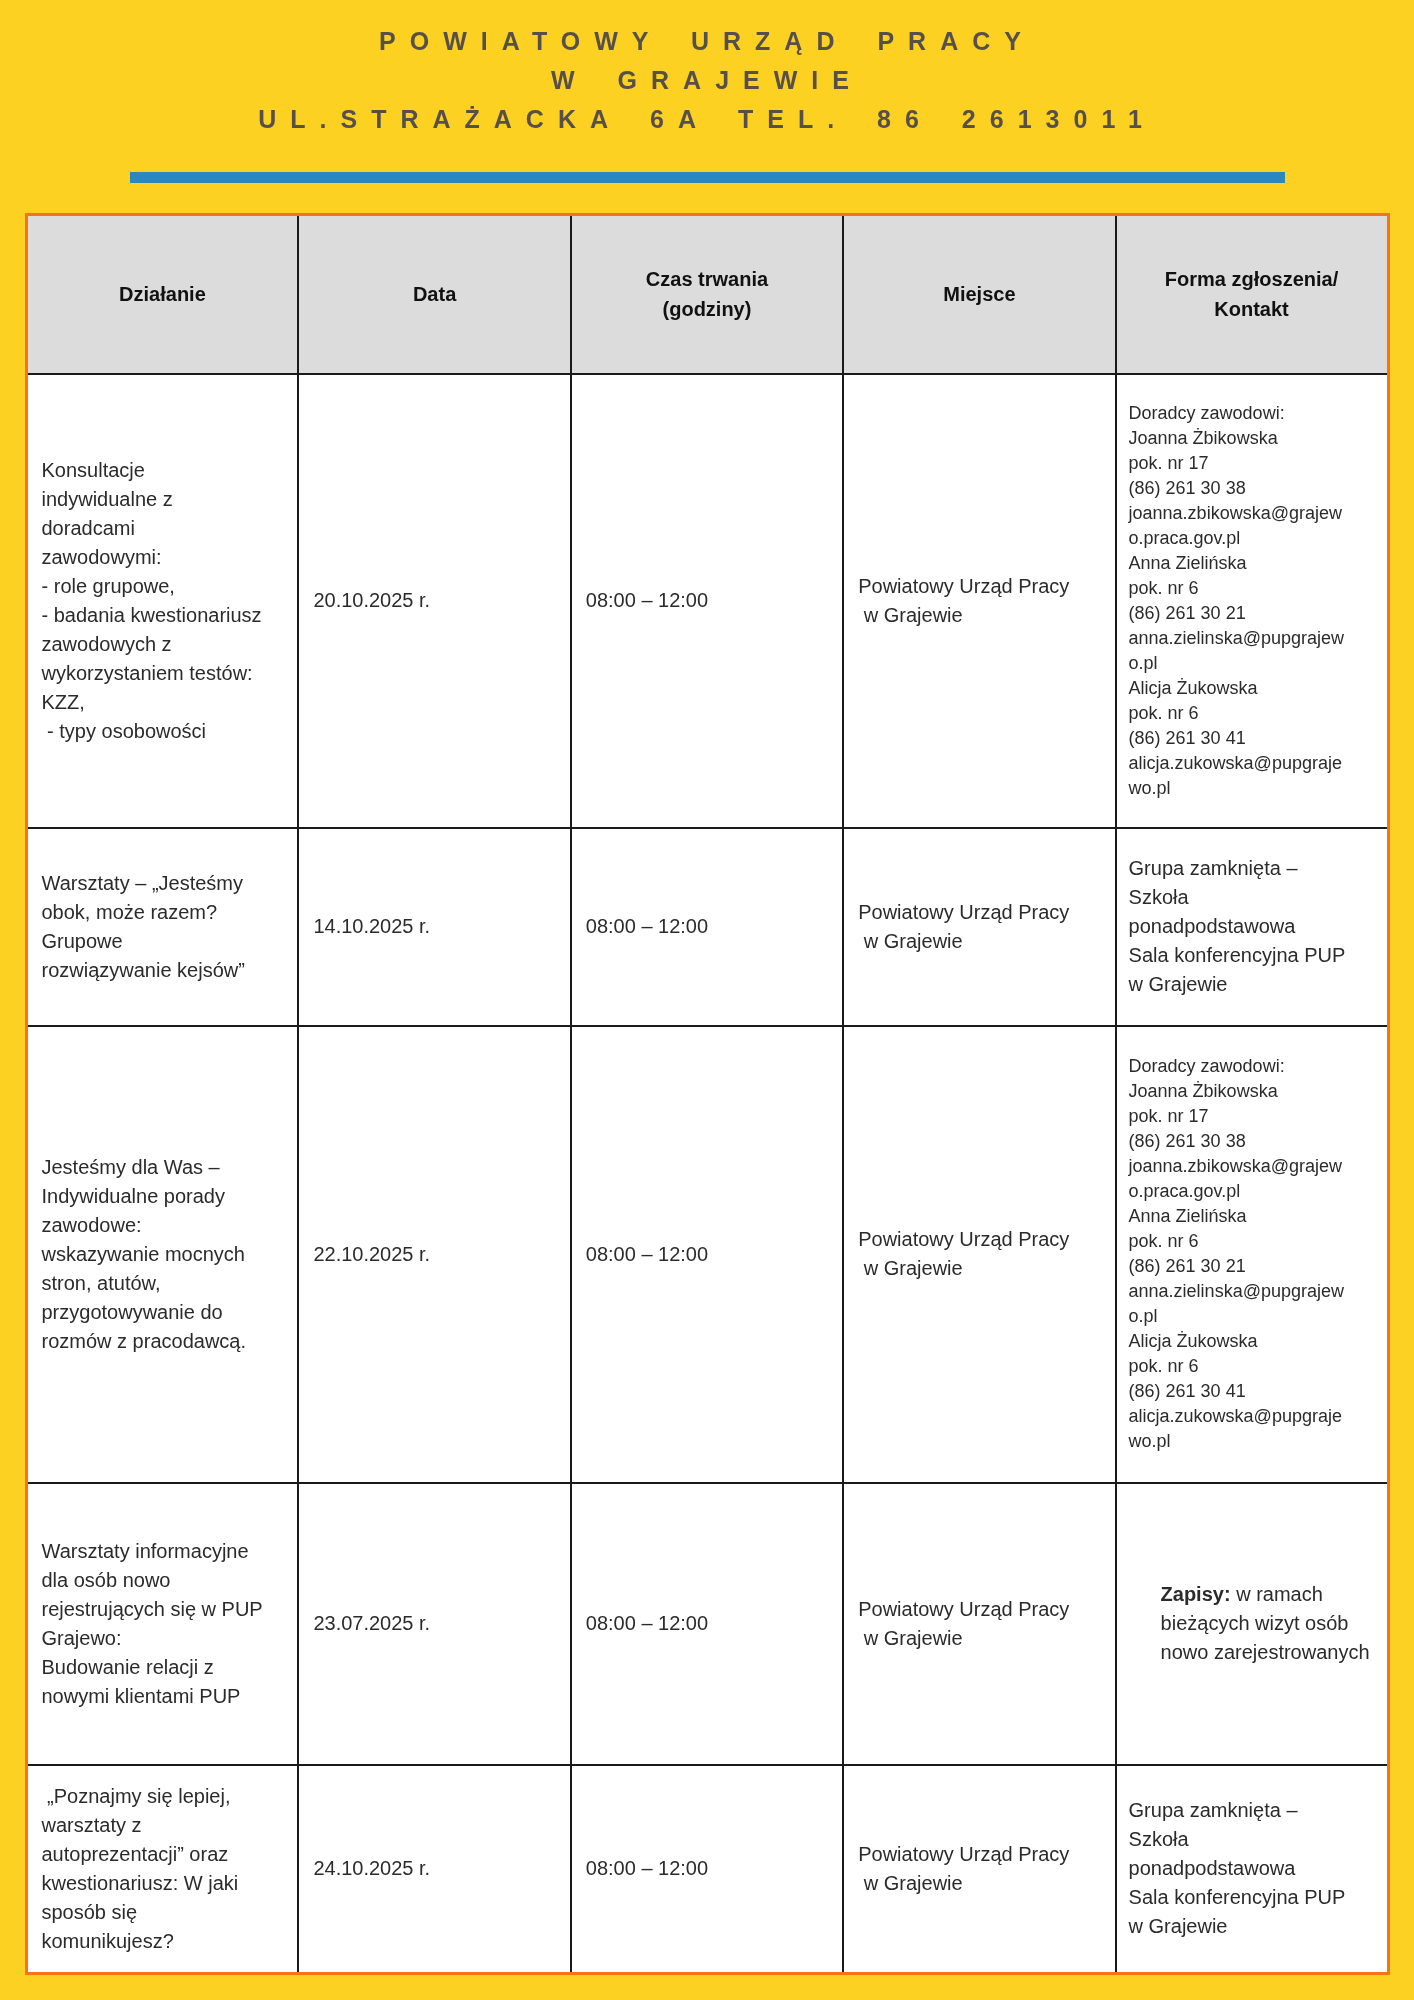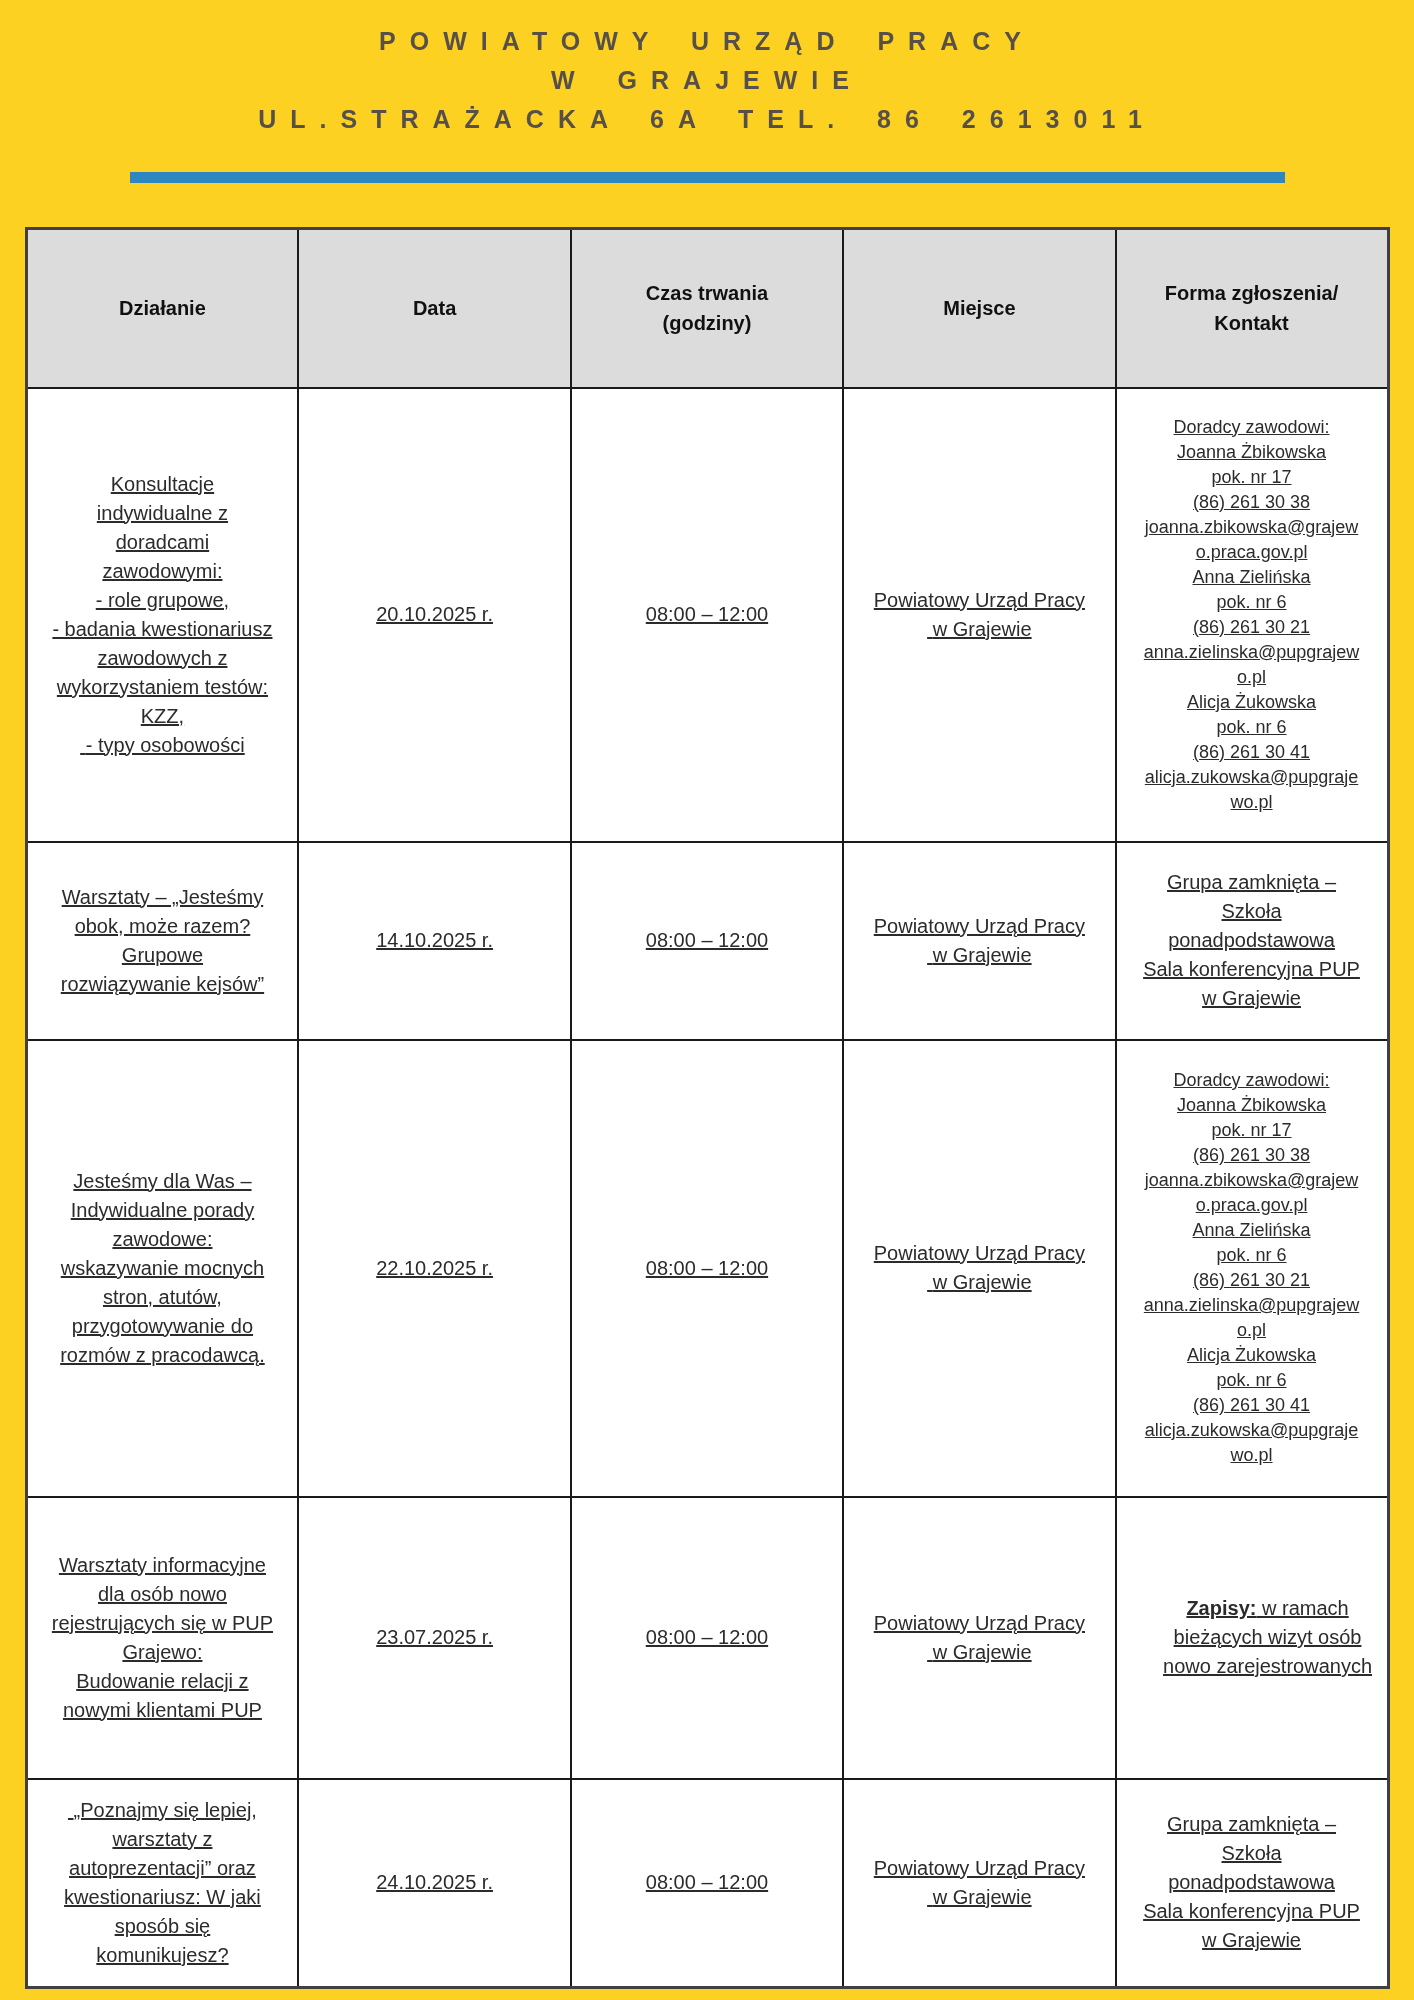--- a/index.html
+++ b/index.html
@@ -24,26 +24,26 @@
     word-spacing: 8px;
     white-space: nowrap;
   }
   .accent-bar {
     width: 1155px;
     height: 11px;
     background: #2E86C0;
     margin: 33px auto 0 auto;
   }
   table.schedule {
-    margin: 44px auto 0 auto;
+    margin: 30px auto 0 auto;
     width: 1365px;
     border-collapse: collapse;
     table-layout: fixed;
     background: #FFFFFF;
-    border: 3px solid #404040;
+    border: 3px solid #f97316;
   }
   table.schedule th, table.schedule td {
     border: 2px solid #1A1A1A;
     vertical-align: middle;
     box-sizing: border-box;
   }
   table.schedule th {
     background: #DCDCDC;
     color: #111111;
     font-size: 20px;
@@ -51,25 +51,24 @@
     font-weight: 700;
     text-align: center;
     white-space: pre-line;
     height: 159px;
     padding: 6px 10px;
   }
   table.schedule td {
     color: #2B2B2B;
     font-size: 20px;
     line-height: 29px;
-    text-align: center;
+    text-align: left;
     padding: 10px 14px;
     white-space: pre-wrap;
     overflow-wrap: break-word;
-    text-decoration: underline;
   }
   table.schedule td.contact {
     font-size: 18px;
     line-height: 25px;
     padding: 10px 12px;
   }
   .bold-prefix {
     font-weight: 700;
   }
   tr.r1 { height: 454px; }

